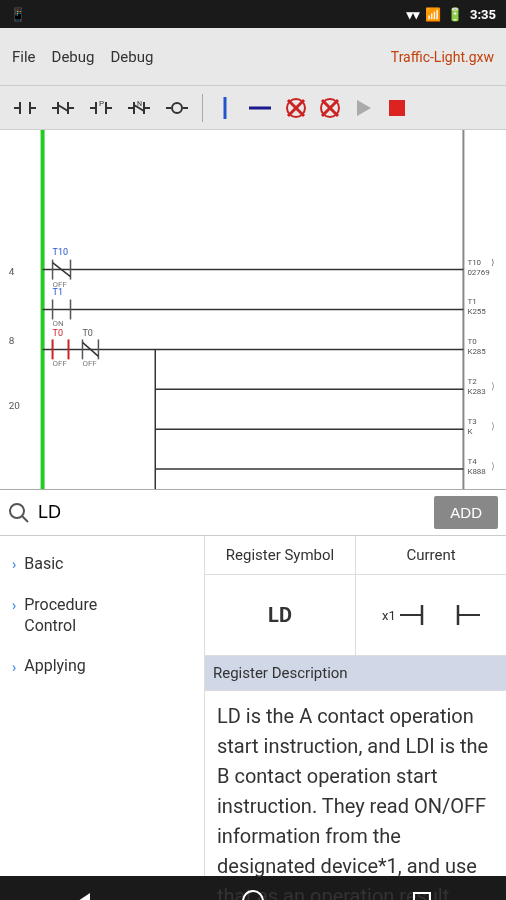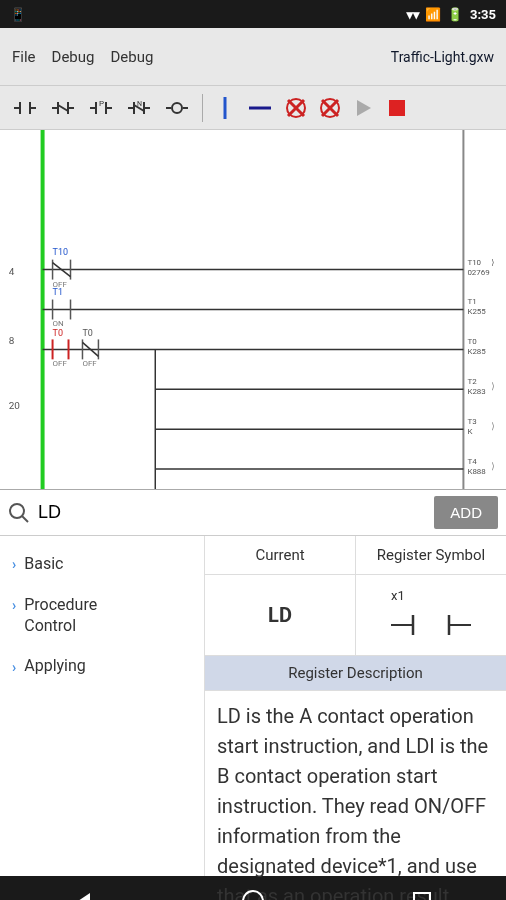--- a/index.html
+++ b/index.html
@@ -39,21 +39,21 @@
       border-bottom: 1px solid #ccc;
     }
     .menu-item {
       font-size: 15px;
       color: #333;
       cursor: pointer;
     }
     .menu-title {
       margin-left: auto;
       font-size: 14px;
-      color: #0f172a;
+      color: #c2410c;
     }
 
     
     .toolbar {
       width: 100%;
       height: 44px;
       background: #e8e8e8;
       display: flex;
       align-items: center;
       padding: 0 8px;
@@ -177,21 +177,20 @@
       border-right: 1px solid #ddd;
       font-size: 16px;
       color: #333;
       padding: 10px;
       min-height: 80px;
     }
     .reg-cell:last-child { border-right: none; }
 
     .register-desc-header {
       background: #d0d8e8;
-      text-align: center;
       padding: 8px;
       font-size: 15px;
       color: #333;
       border-bottom: 1px solid #ddd;
     }
     .register-desc-body {
       padding: 10px 12px;
       font-size: 20px;
       color: #333;
       line-height: 1.5;
@@ -464,29 +463,29 @@
     </div>
     <div class="sidebar-item">
       <span class="chevron-icon">›</span>
       <span class="sidebar-label">Applying</span>
     </div>
   </div>
 
   <div class="right-content">
 
     <div class="register-header">
+      <div class="reg-col">Register Symbol</div>
       <div class="reg-col">Current</div>
-      <div class="reg-col">Register Symbol</div>
     </div>
 
     <div class="register-row">
       <div class="reg-cell" style="font-size:20px;font-weight:bold;">LD</div>
       <div class="reg-cell">
 
-        <div style="display:flex;flex-direction:column;gap:4px;">
+        <div style="display:flex;flex-direction:row;align-items:center;gap:4px;">
           <span style="font-size:13px;color:#333;">x1</span>
           <svg width="80" height="36" viewBox="0 0 80 36">
             <line x1="0" y1="18" x2="22" y2="18" stroke="#333" stroke-width="2"></line>
             <line x1="22" y1="8" x2="22" y2="28" stroke="#333" stroke-width="2.5"></line>
             <line x1="58" y1="8" x2="58" y2="28" stroke="#333" stroke-width="2.5"></line>
             <line x1="58" y1="18" x2="80" y2="18" stroke="#333" stroke-width="2"></line>
           </svg>
         </div>
       </div>
     </div>

